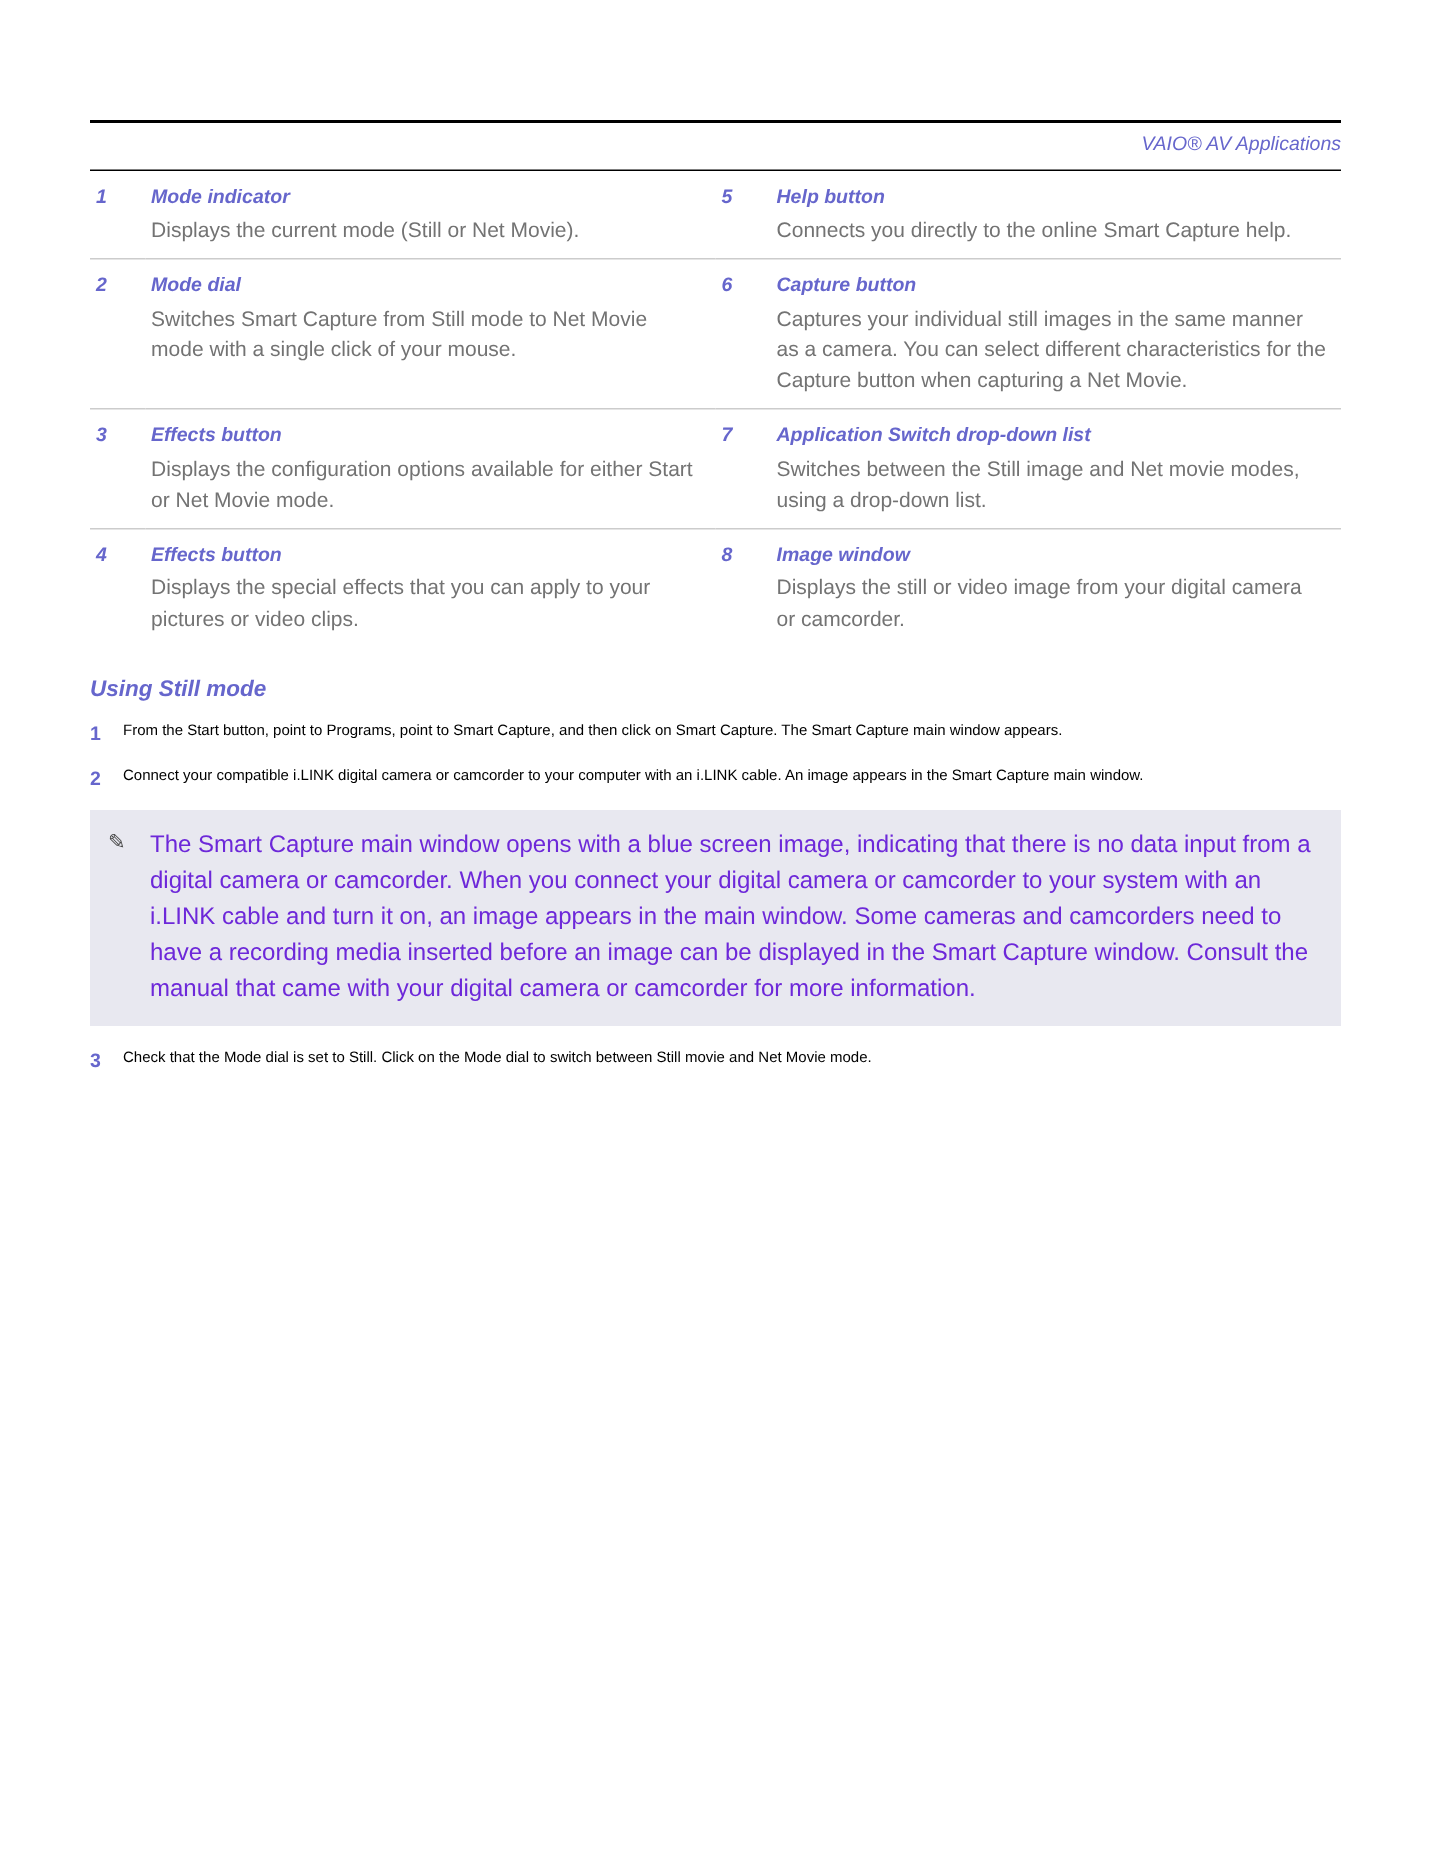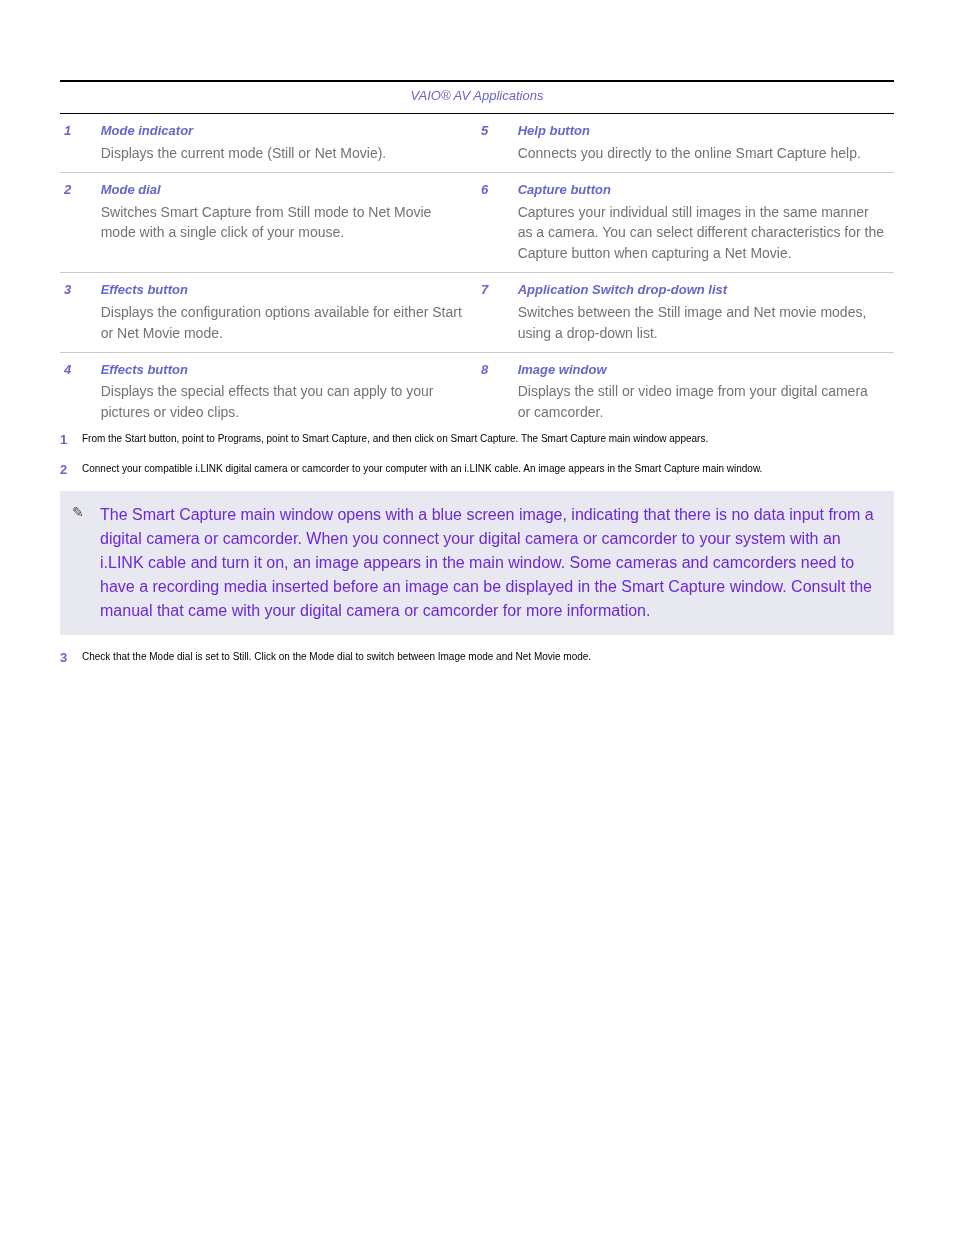--- a/index.html
+++ b/index.html
@@ -20,21 +20,21 @@
       background: #fff;
     }
     
     .top-rule {
       border-top: 2px solid #000;
       margin: 80px 60px 0 60px;
     }
     
     .header-area {
       display: flex;
-      justify-content: center;
+      justify-content: flex-end;
       padding: 6px 60px 10px 60px;
     }
     .header-title {
       color: #6666cc;
       font-style: italic;
       font-size: 13px;
     }
     
     .table-rule-top {
       border-top: 1px solid #000;
@@ -213,35 +213,36 @@
           <span>8</span>
         </td>
         <td class="item-content" style="border-bottom:none;">
           <span class="item-title">Image window</span>
           <span class="item-desc">Displays the still or video image from your digital camera or camcorder.</span>
         </td>
       </tr>
     </tbody>
   </table>
 
+  <div class="section-heading">Using Still mode</div>
 
   <div class="steps-container">
     <div class="step-item">
       <span class="step-number">1</span>
       <span class="step-text">From the Start button, point to Programs, point to Smart Capture, and then click on Smart Capture. The Smart Capture main window appears.</span>
     </div>
     <div class="step-item">
       <span class="step-number">2</span>
       <span class="step-text">Connect your compatible i.LINK digital camera or camcorder to your computer with an i.LINK cable. An image appears in the Smart Capture main window.</span>
     </div>
   </div>
 
   <div class="note-box">
     <span class="note-icon">✎</span>
     <span class="note-text">The Smart Capture main window opens with a blue screen image, indicating that there is no data input from a digital camera or camcorder. When you connect your digital camera or camcorder to your system with an i.LINK cable and turn it on, an image appears in the main window. Some cameras and camcorders need to have a recording media inserted before an image can be displayed in the Smart Capture window. Consult the manual that came with your digital camera or camcorder for more information.</span>
   </div>
 
   <div class="step-item-last">
     <span class="step-number">3</span>
-    <span class="step-text">Check that the Mode dial is set to Still. Click on the Mode dial to switch between Image mode and Net Movie mode.</span>
+    <span class="step-text">Check that the Mode dial is set to Still. Click on the Mode dial to switch between Still movie and Net Movie mode.</span>
   </div>
 
 </div>
 
 </body></html>

